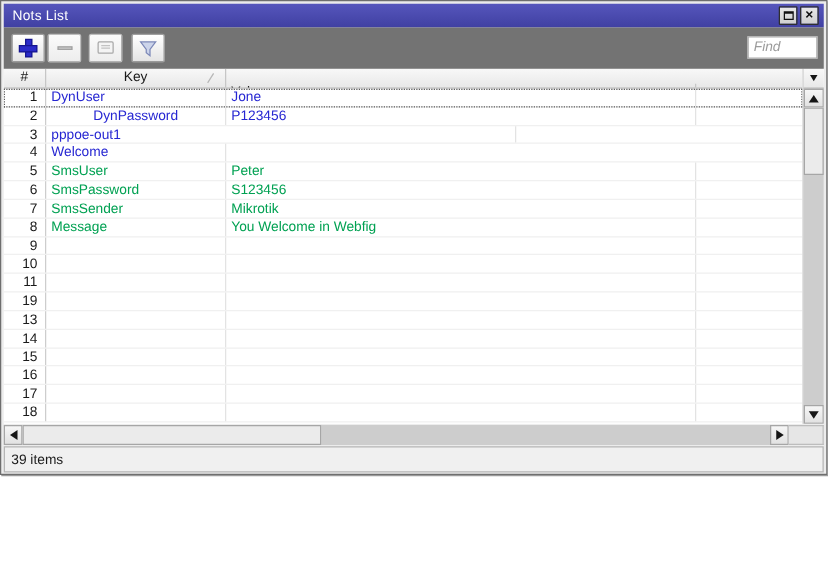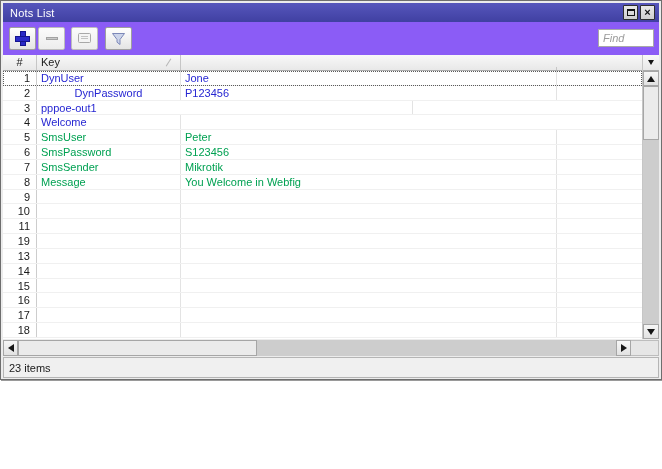--- a/index.html
+++ b/index.html
@@ -24,21 +24,21 @@
   .wbtn {
     position:absolute; top:2px; width:15px; height:15px;
     background:linear-gradient(#e8e8e8,#cfcfcf); border:1px solid #2f2f2f; border-radius:1px;
     display:flex; align-items:center; justify-content:center; cursor:default;
   }
   .wbtn.max { right:21px; }
   .wbtn.close { right:4px; font-size:11px; font-weight:bold; color:#111; line-height:1; }
   .max-glyph { width:8px; height:7px; border:1px solid #111; border-top-width:2px; background:transparent; }
 
   
-  .toolbar { position:relative; height:33px; flex:0 0 33px; background:#8b5cf6; }
+  .toolbar { position:relative; height:33px; flex:0 0 33px; background:#737373; }
   .tbtn {
     position:absolute; top:5px; width:27px; height:23px;
     border:1px solid #9f9f9f; border-radius:2px;
     background:linear-gradient(#ffffff,#e4e4e4);
     display:flex; align-items:center; justify-content:center;
   }
   .tbtn.disabled { border-color:#bdbdbd; background:linear-gradient(#fbfbfb,#ededed); }
   .btn-add { left:6px; }  .btn-remove { left:35px; }  .btn-copy { left:68px; }  .btn-filter { left:102px; }
 
   .plus-icon { position:relative; width:15px; height:15px; }
@@ -57,21 +57,21 @@
   .tablewrap { flex:0 0 284px; display:flex; background:#ffffff; }
   .gridcol { flex:1; display:flex; flex-direction:column; overflow:hidden; }
 
   .thead {
     height:16px; flex:0 0 16px; display:flex;
     background:linear-gradient(#f8f8f8,#e8e8e8);
     border-bottom:1px solid #ababab; font-size:11px; color:#1a1a1a;
   }
   .hc { padding:1px 4px 0 4px; border-right:1px solid #c6c6c6; position:relative; white-space:nowrap; overflow:hidden; }
   .hc0 { width:34px; text-align:center; }
-  .hc1 { width:144px; }
+  .hc1 { width:144px;text-align:center; }
   .hc2 { width:376px;margin-top:12px; }
   .hc3 { flex:1; border-right:none; }
   .sort-icon { position:absolute; right:8px; top:3px; width:8px; height:9px; }
   .sort-icon::before { content:""; position:absolute; left:4px; top:0; width:1px; height:9px; background:#b6b6b6; transform:rotate(32deg); }
 
   .tbody { flex:1; background:#ffffff; }
   .trow { height:14.83px; display:flex; border-bottom:1px solid #f0f0f0; font-size:11px; }
   .trow.selected { outline:1px dotted #5a5a5a; outline-offset:-1px; }
   .c { padding:1px 4px 0 4px; border-right:1px solid #e3e3e3; white-space:nowrap; overflow:hidden; line-height:12px; }
   .cell0 { width:34px; text-align:right; padding-right:6px; color:#1a1a1a; border-right-color:#cdcdcd; }
@@ -300,16 +300,16 @@
         <div class="hthumb"></div>
       </div>
       <div class="hbtn">
         <div class="tri-right"></div>
       </div>
     </div>
     <div class="corner"></div>
   </div>
 
   <div class="statusbar">
-    <span>23 items</span>
+    <span>39 items</span>
   </div>
 
 </div>
 
 </body></html>

